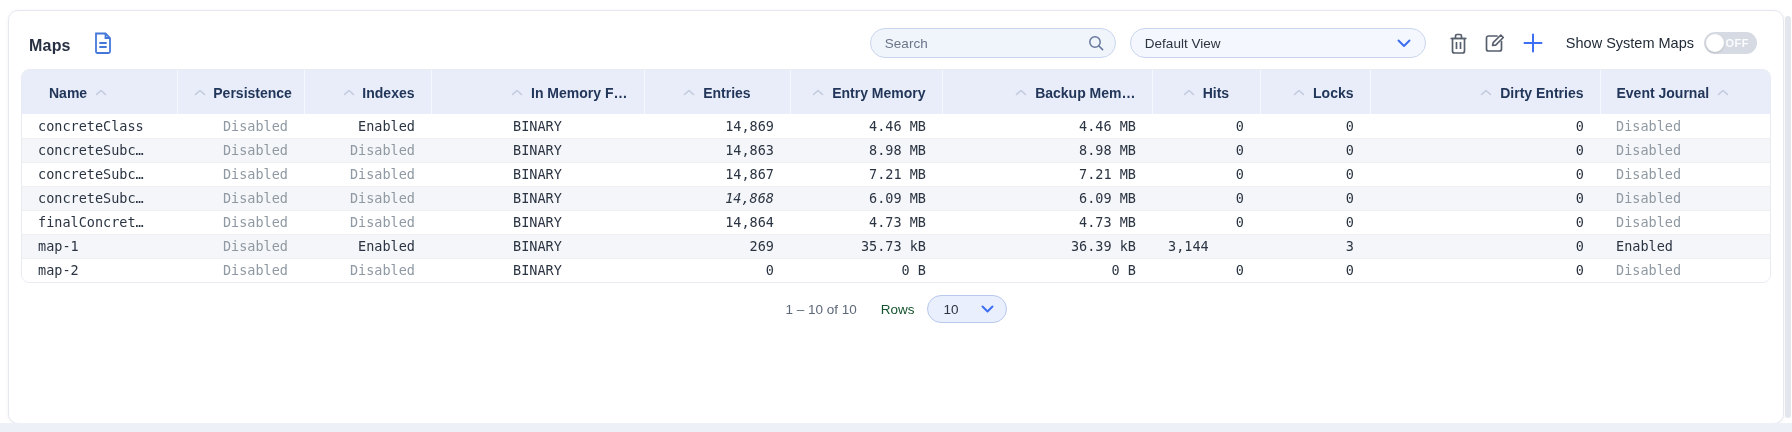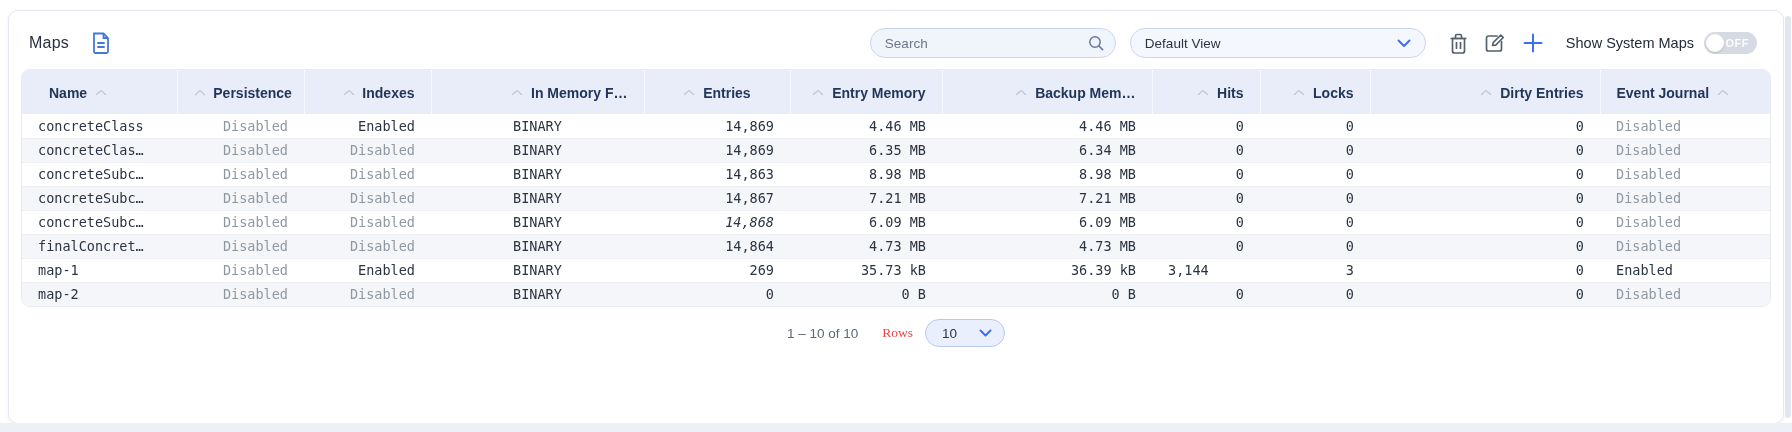--- a/index.html
+++ b/index.html
@@ -5,21 +5,21 @@
   * { margin:0; padding:0; box-sizing:border-box; }
   html,body { width:1792px; height:432px; background:#ffffff; overflow:hidden;
               font-family:"Liberation Sans", sans-serif; }
   .footer-strip { position:absolute; left:0; right:0; bottom:0; height:9px; background:#edf0f6; }
   .card { position:absolute; left:8px; top:10px; right:8px; bottom:8px;
           background:#ffffff; border:1px solid #e5e8f0; border-radius:10px;
           box-shadow:0 1px 4px rgba(25,39,80,.05); overflow:hidden; }
   
   .toolbar { display:flex; align-items:center; justify-content:space-between;
              padding:16px 26px 10px 20px; height:58px; }
-  .tb-left { display:flex; align-items:center; gap:21px; }
+  .tb-left { display:flex; align-items:flex-end; gap:21px;font-weight:bold; }
   .page-title { font-size:16px; color:#273042; letter-spacing:.2px; }
   .tb-right { display:flex; align-items:center; }
   .searchbox { display:flex; align-items:center; width:246px; height:30px;
                background:#f0f4fb; border:1px solid #c9d5ee; border-radius:15px;
                padding:0 10px 0 14px; }
   .searchbox input { flex:1; border:none; outline:none; background:transparent;
                      font-size:13.5px; color:#2b3440; font-family:"Liberation Sans",sans-serif; }
   .searchbox input::placeholder { color:#6b7689; }
   .selectbox { display:flex; align-items:center; justify-content:space-between;
                width:296px; height:30px; background:#f4f7fd; border:1px solid #c9d5ee;
@@ -50,21 +50,21 @@
   tbody tr + tr td { border-top:1px solid #eef0f4; }
   tbody tr { cursor:pointer; }
   td.dim { color:#8f99a3; }
   .sort-ic { display:inline-block; vertical-align:1px; }
   th .lbl { vertical-align:middle; }
   
   .pagination { display:flex; align-items:center; justify-content:center; gap:24px;
                 margin-top:11px; height:30px; }
   .page-range { font-size:13.5px; color:#5d6878; }
   .rows-group { display:flex; align-items:center; gap:12px; }
-  .rows-label { font-size:13.5px; color:#ef4444;font-family:Liberation Serif, serif; }
+  .rows-label { font-size:13.5px; color:#14532d; }
   .rows-select { display:flex; align-items:center; justify-content:space-between;
                  width:80px; height:28px; background:#e9effc; border:1px solid #b9c9ec;
                  border-radius:14px; padding:0 12px 0 16px; cursor:pointer; }
   .rows-select .rs-val { font-size:13.5px; color:#2b3440; }
   .scrollbar { position:absolute; right:1px; top:16px; bottom:14px; width:6px;
                border-radius:3px; background:#e3e6ec; }
 </style>
 </head>
 <body>
 
@@ -165,21 +165,21 @@
                 </svg></span>&nbsp;&nbsp;<span class="lbl">In Memory F…</span></th>
             <th style="text-align: center;"><span class="sort-ic"><svg width="12" height="7" viewBox="0 0 12 7" fill="none">
                   <polyline points="1.5,5.5 6,1.5 10.5,5.5" stroke="#c2cbdd" stroke-width="1.6" stroke-linecap="round" stroke-linejoin="round"></polyline>
                 </svg></span>&nbsp;&nbsp;<span class="lbl">Entries</span></th>
             <th style="text-align: right;"><span class="sort-ic"><svg width="12" height="7" viewBox="0 0 12 7" fill="none">
                   <polyline points="1.5,5.5 6,1.5 10.5,5.5" stroke="#c2cbdd" stroke-width="1.6" stroke-linecap="round" stroke-linejoin="round"></polyline>
                 </svg></span>&nbsp;&nbsp;<span class="lbl">Entry Memory</span></th>
             <th style="text-align: right;"><span class="sort-ic"><svg width="12" height="7" viewBox="0 0 12 7" fill="none">
                   <polyline points="1.5,5.5 6,1.5 10.5,5.5" stroke="#c2cbdd" stroke-width="1.6" stroke-linecap="round" stroke-linejoin="round"></polyline>
                 </svg></span>&nbsp;&nbsp;<span class="lbl">Backup Mem…</span></th>
-            <th style="text-align: right;"><span class="sort-ic"><svg width="12" height="7" viewBox="0 0 12 7" fill="none">
+            <th style=""><span class="sort-ic"><svg width="12" height="7" viewBox="0 0 12 7" fill="none">
                   <polyline points="1.5,5.5 6,1.5 10.5,5.5" stroke="#c2cbdd" stroke-width="1.6" stroke-linecap="round" stroke-linejoin="round"></polyline>
                 </svg></span>&nbsp;&nbsp;<span class="lbl">Hits</span></th>
             <th style="text-align: right;"><span class="sort-ic"><svg width="12" height="7" viewBox="0 0 12 7" fill="none">
                   <polyline points="1.5,5.5 6,1.5 10.5,5.5" stroke="#c2cbdd" stroke-width="1.6" stroke-linecap="round" stroke-linejoin="round"></polyline>
                 </svg></span>&nbsp;&nbsp;<span class="lbl">Locks</span></th>
             <th style="text-align: right;"><span class="sort-ic"><svg width="12" height="7" viewBox="0 0 12 7" fill="none">
                   <polyline points="1.5,5.5 6,1.5 10.5,5.5" stroke="#c2cbdd" stroke-width="1.6" stroke-linecap="round" stroke-linejoin="round"></polyline>
                 </svg></span>&nbsp;&nbsp;<span class="lbl">Dirty Entries</span></th>
             <th style="text-align: left;"><span class="lbl">Event Journal</span>&nbsp;&nbsp;<span class="sort-ic"><svg width="12" height="7" viewBox="0 0 12 7" fill="none">
                   <polyline points="1.5,5.5 6,1.5 10.5,5.5" stroke="#c2cbdd" stroke-width="1.6" stroke-linecap="round" stroke-linejoin="round"></polyline>
@@ -188,33 +188,20 @@
         </thead>
       <tbody>
           <tr>
             <td style="text-align: left;">concreteClass</td>
             <td class="dim" style="text-align: right;">Disabled</td>
             <td style="text-align: right;">Enabled</td>
             <td style="text-align: center;">BINARY</td>
             <td style="text-align: right;">14,869</td>
             <td style="text-align: right;">4.46 MB</td>
             <td style="text-align: right;">4.46 MB</td>
-            <td style="text-align: right;">0</td>
-            <td style="text-align: right;">0</td>
-            <td style="text-align: right;">0</td>
-            <td class="dim" style="text-align: left;">Disabled</td>
-          </tr>
-          <tr>
-            <td style="text-align: left;">concreteClas…</td>
-            <td class="dim" style="text-align: right;">Disabled</td>
-            <td class="dim" style="text-align: right;">Disabled</td>
-            <td style="text-align: center;">BINARY</td>
-            <td style="text-align: right;">14,869</td>
-            <td style="text-align: right;">6.35 MB</td>
-            <td style="text-align: right;">6.34 MB</td>
             <td style="text-align: right;">0</td>
             <td style="text-align: right;">0</td>
             <td style="text-align: right;">0</td>
             <td class="dim" style="text-align: left;">Disabled</td>
           </tr>
           <tr>
             <td style="text-align: left;">concreteSubc…</td>
             <td class="dim" style="text-align: right;">Disabled</td>
             <td class="dim" style="text-align: right;">Disabled</td>
             <td style="text-align: center;">BINARY</td>

